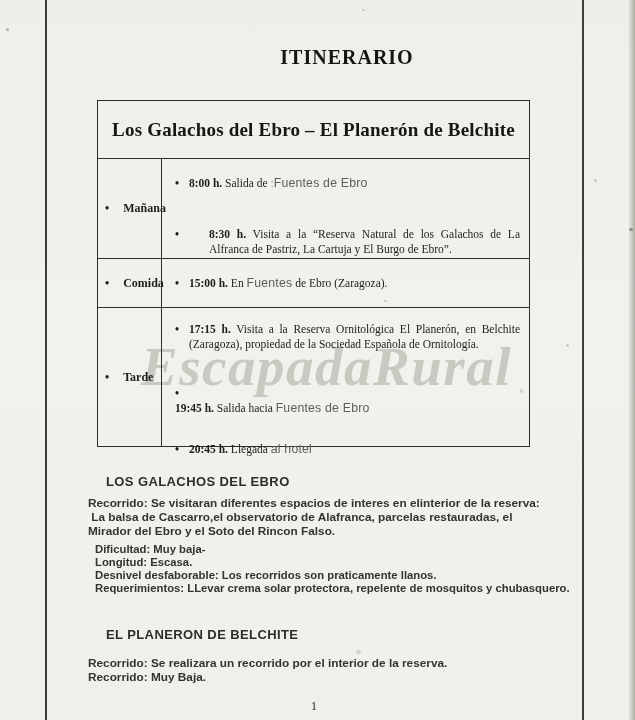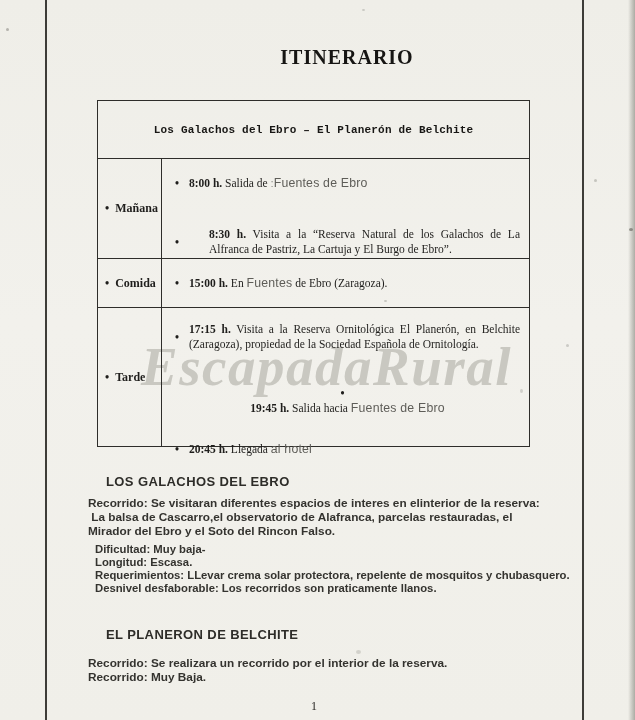--- a/index.html
+++ b/index.html
@@ -18,29 +18,29 @@
   .title{position:absolute;left:45px;top:46px;width:538px;text-align:center;
     font-size:20px;font-weight:700;letter-spacing:1px;color:#161513;padding-left:33px;}
 
   .watermark{position:absolute;left:141px;top:335px;z-index:0;white-space:nowrap;
     font-family:"Liberation Serif",serif;font-style:italic;font-weight:600;
     font-size:55px;letter-spacing:1.5px;color:#c9c8c1;}
 
   .itable{position:absolute;left:97px;top:100px;width:433px;z-index:1;
     border:1.6px solid #2e2d2a;box-sizing:border-box;}
   .thead{height:57px;display:flex;align-items:center;justify-content:center;
-    font-size:11px;font-weight:700;letter-spacing:.2px;color:#171614;font-family:Liberation Mono, monospace;}
+    font-size:19px;font-weight:700;letter-spacing:.2px;color:#171614;}
   .trow{display:flex;border-top:1.6px solid #2e2d2a;box-sizing:border-box;}
   .r1{height:100px;}.r2{height:49px;}.r3{height:139px;}
   .ilabel{flex:0 0 64px;width:64px;border-right:1.6px solid #2e2d2a;box-sizing:border-box;
-    display:flex;align-items:center;padding-left:7px;gap:6px;
+    display:flex;align-items:center;padding-left:7px;gap:14px;
     font-weight:700;font-size:12px;}
   .icontent{flex:1;display:flex;flex-direction:column;padding:0 9px 0 13px;box-sizing:border-box;}
   .r2 .icontent{justify-content:center;}
-  .item{display:flex;font-size:11.5px;line-height:15px;align-items:center;}
+  .item{display:flex;font-size:11.5px;line-height:15px;}
   .bullet{flex:0 0 14px;width:14px;font-weight:700;}
   .bullet::before{content:"•";}
   .lbullet::before{content:"•";font-weight:700;font-size:12px;}
   .txt{flex:1;text-align:justify;}
   .time{font-weight:700;}
   .ov{font-family:"Liberation Sans",sans-serif;color:#5e5d58;font-size:12.3px;letter-spacing:.2px;}
   .mark{font-family:"Liberation Sans",sans-serif;color:#908f89;}
   .mt17{margin-top:17px;}.mt36{margin-top:36px;gap:20px;}
   .mt14{margin-top:14px;}.mt34{margin-top:34px;flex-direction:column;}.mt26{margin-top:26px;}
 
@@ -134,22 +134,22 @@
 
   <div class="sans sec-head sec1-head">LOS GALACHOS DEL EBRO</div>
   <div class="sans para sec1-para">
     <div>Recorrido: Se visitaran diferentes espacios de interes en elinterior de la reserva:</div>
     <div> La balsa de Cascarro,el observatorio de Alafranca, parcelas restauradas, el</div>
     <div>Mirador del Ebro y el Soto del Rincon Falso.</div>
   </div>
   <div class="sans para sec1-details">
     <div>Dificultad: Muy baja-</div>
     <div>Longitud: Escasa.</div>
+    <div>Desnivel desfaborable: Los recorridos son praticamente llanos.</div>
     <div>Requerimientos: LLevar crema solar protectora, repelente de mosquitos y chubasquero.</div>
-    <div>Desnivel desfaborable: Los recorridos son praticamente llanos.</div>
   </div>
 
   <div class="sans sec-head sec2-head">EL PLANERON DE BELCHITE</div>
   <div class="sans para sec2-para">
     <div>Recorrido: Se realizara un recorrido por el interior de la reserva.</div>
     <div>Recorrido: Muy Baja.</div>
   </div>
 
   <div class="pagenum">1</div>
 

